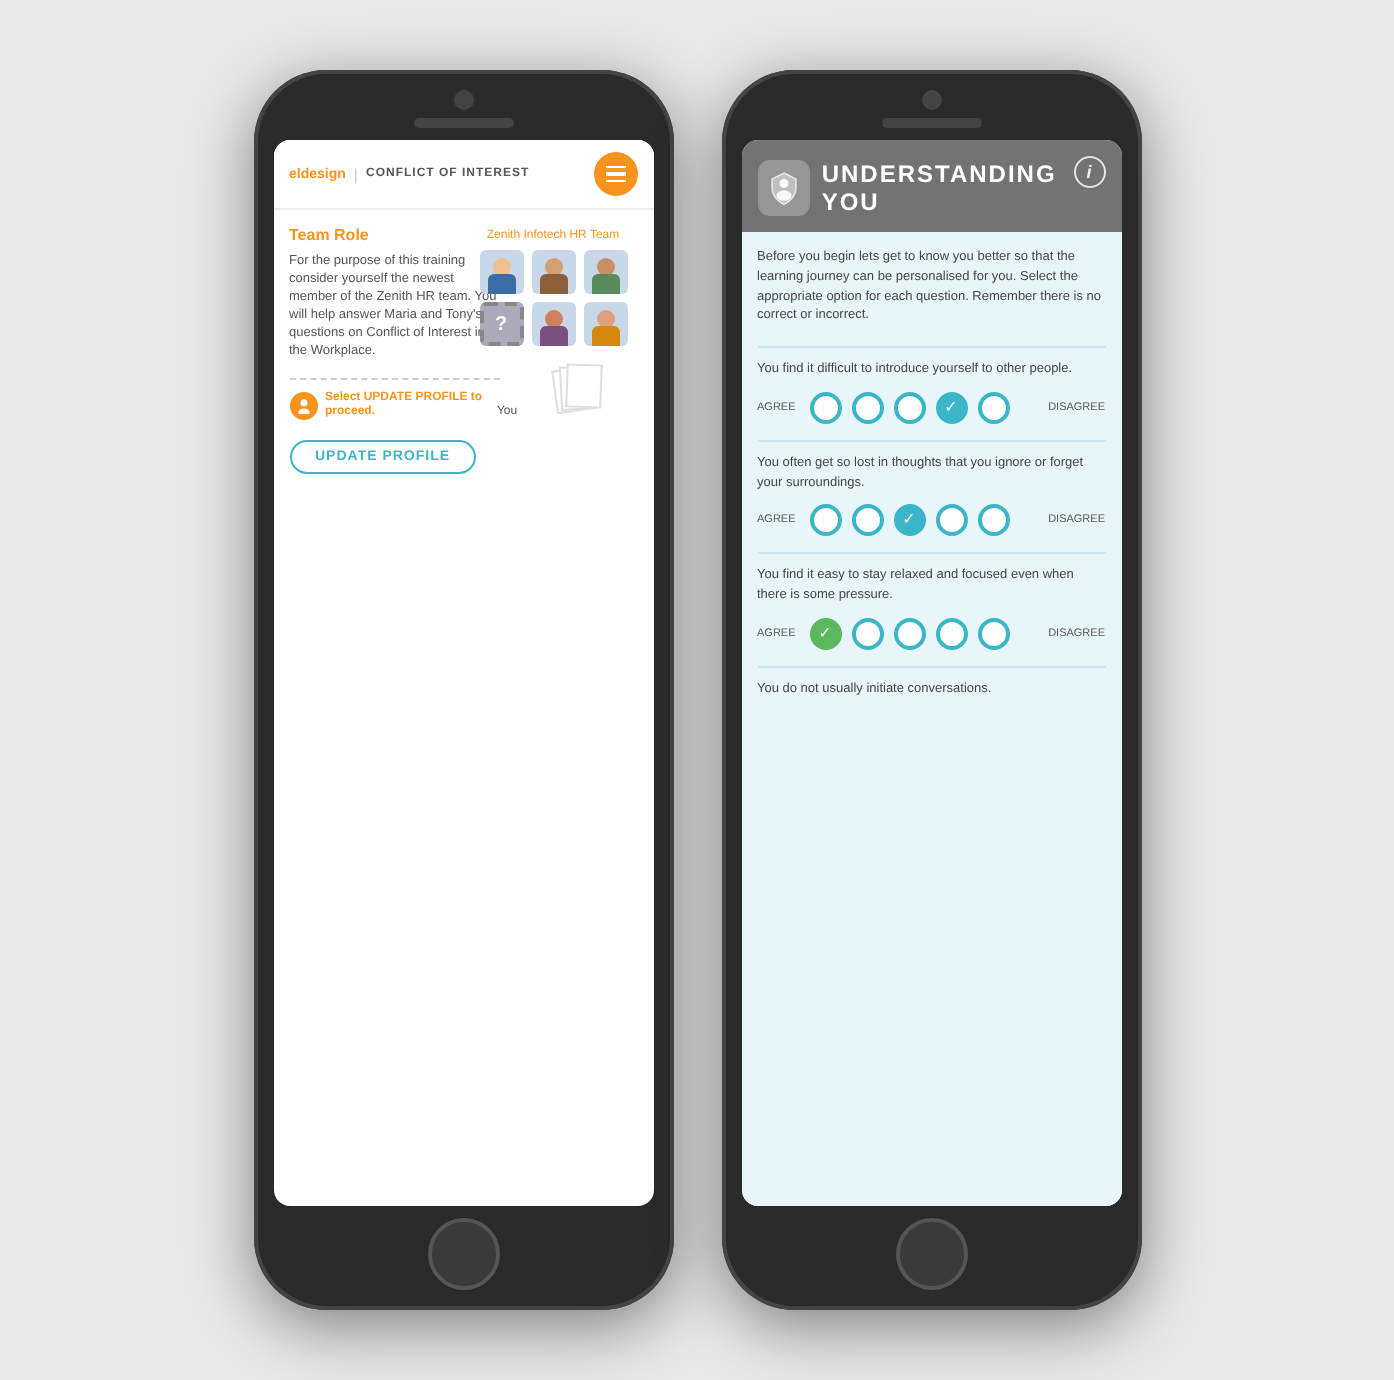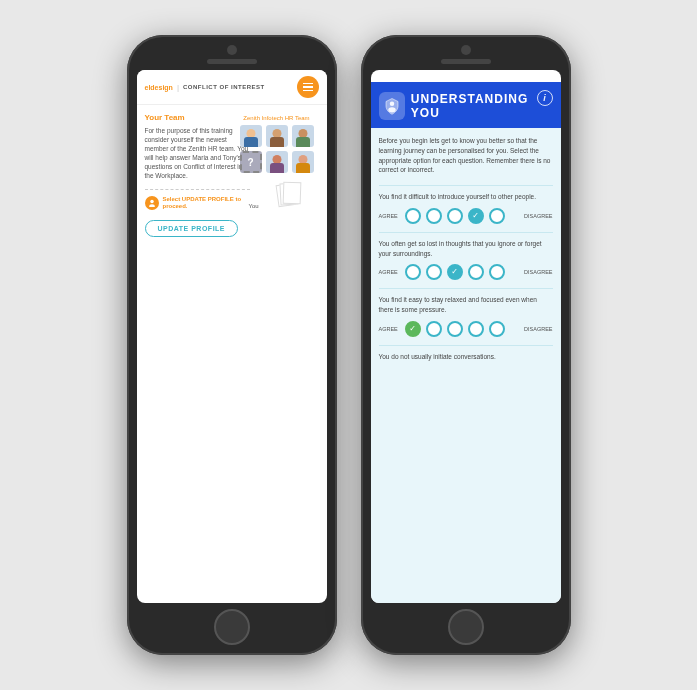--- a/index.html
+++ b/index.html
@@ -195,27 +195,26 @@
       margin-top: 10px;
     }
     .team-row {
       display: flex;
       gap: 4px;
       margin-bottom: 4px;
     }
 
     
     .right-header {
-      background: #1d4ed8;
+      background: #737373;
       padding: 10px 8px 8px;
       display: flex;
       align-items: center;
       gap: 6px;
       position: relative;
-      margin-top: 12px;
     }
     .info-btn {
       position: absolute;
       right: 8px;
       top: 8px;
       width: 16px;
       height: 16px;
       border: 1.5px solid rgba(255,255,255,0.8);
       border-radius: 50%;
       display: flex;
@@ -389,21 +388,21 @@
         </div>
         <div class="menu-btn">
           <span></span>
           <span></span>
           <span></span>
         </div>
       </div>
 
       <div class="left-body">
         <div style="width:105px;">
-          <div class="your-role-title">Your Team</div>
+          <div class="your-role-title">Team Role</div>
           <div class="your-role-text">For the purpose of this training consider yourself the newest member of the Zenith HR team. You will help answer Maria and Tony's questions on Conflict of Interest in the Workplace.</div>
           <div class="dashed-line"></div>
           <div class="update-prompt">
             <div class="update-icon">
               <svg viewBox="0 0 10 10">
                 <circle cx="5" cy="3" r="2.2" fill="#fff"></circle>
                 <ellipse cx="5" cy="9" rx="3.5" ry="2.5" fill="#fff"></ellipse>
               </svg>
             </div>
             <div class="update-prompt-text">Select UPDATE PROFILE to proceed.</div>

